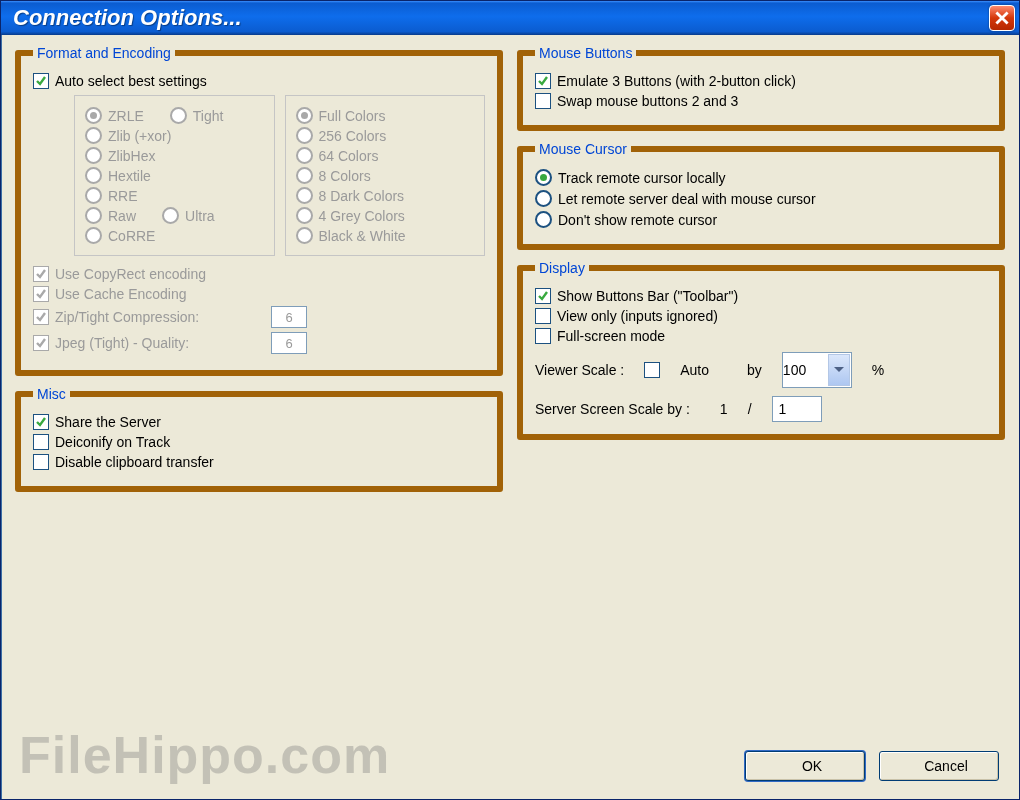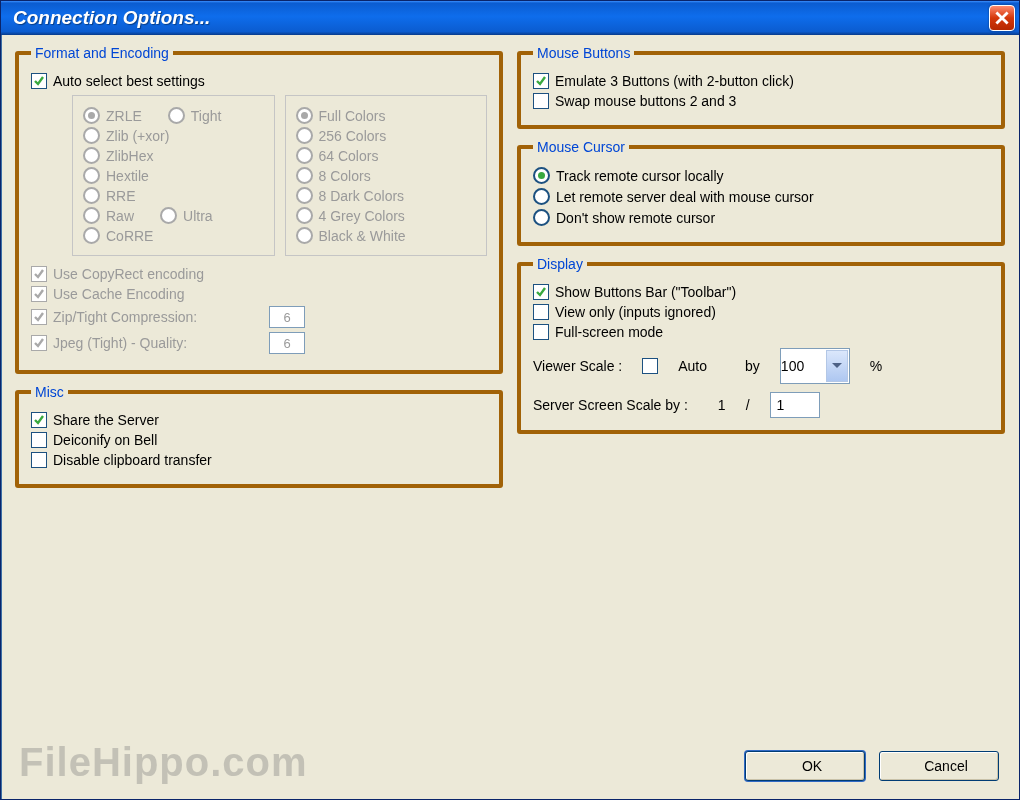--- a/index.html
+++ b/index.html
@@ -17,21 +17,21 @@
   height: 800px;
   background: #ece9d8;
   border: 1px solid #0a246a;
   box-shadow: inset 1px 1px 0 #3b6ea5;
   position: relative;
 }
 .titlebar {
   height: 34px;
   background: linear-gradient(to bottom, #3a8fff 0%, #0b5cd0 6%, #0e6dec 45%, #0b5cd0 90%, #083b8a 100%);
   color: #fff;
-  font-size: 19px;
+  font-size: 22px;
   font-weight: bold;
   display: flex;
   align-items: center;
   justify-content: space-between;
   padding: 0 4px 0 12px;
   text-shadow: 1px 1px 1px rgba(0,0,0,.4);
   font-style: italic;
 }
 .closebtn {
   width: 26px;
@@ -44,21 +44,21 @@
   cursor: pointer;
 }
 .closebtn svg { width:14px; height:14px; }
 .body {
   padding: 10px 14px;
   display: flex;
   gap: 14px;
 }
 .col { flex: 1; display:flex; flex-direction:column; gap:10px;}
 fieldset {
-  border: 4px solid #a16207;
+  border: 6px solid #a16207;
   border-radius: 3px;
   padding: 8px 12px 12px 12px;
   margin: 0;
   background: #ece9d8;
 }
 legend {
   color: #0046d5;
   font-size: 14px;
   padding: 0 4px;
 }
@@ -119,21 +119,21 @@
   border:1px solid #003c74;
   border-radius:3px;
   font:inherit;
   cursor:pointer;
   box-shadow: inset 1px 1px 0 #fff, inset -1px -1px 0 #c9c2a9;
   padding-left: 20px;
 }
 .btn.default { box-shadow: 0 0 0 1px #316ac5, inset 1px 1px 0 #fff, inset -1px -1px 0 #c9c2a9;}
 .watermark {
   position:absolute; left:18px; bottom:14px;
-  font-size:40px; font-weight:bold; letter-spacing:1px;
+  font-size:52px; font-weight:bold; letter-spacing:1px;
   color:rgba(120,120,120,.35);
   font-family: Arial, sans-serif;
 }
 </style>
 </head>
 <body>
 
 <div class="window">
   <div class="titlebar">
     <span>Connection Options...</span>
@@ -270,21 +270,21 @@
         <div class="row">
             <span class="chk sel">
               <svg viewBox="0 0 12 12">
                 <path d="M2 6 L5 9 L10 2" stroke="#39a93f" stroke-width="2.4" fill="none"></path>
               </svg>
             </span>
             <span>Share the Server</span>
           </div>
         <div class="row">
             <span class="chk"></span>
-            <span>Deiconify on Bell</span>
+            <span>Deiconify on Track</span>
           </div>
         <div class="row">
             <span class="chk"></span>
             <span>Disable clipboard transfer</span>
           </div>
       </fieldset>
     </div>
 
     <div class="col">
       <fieldset>

